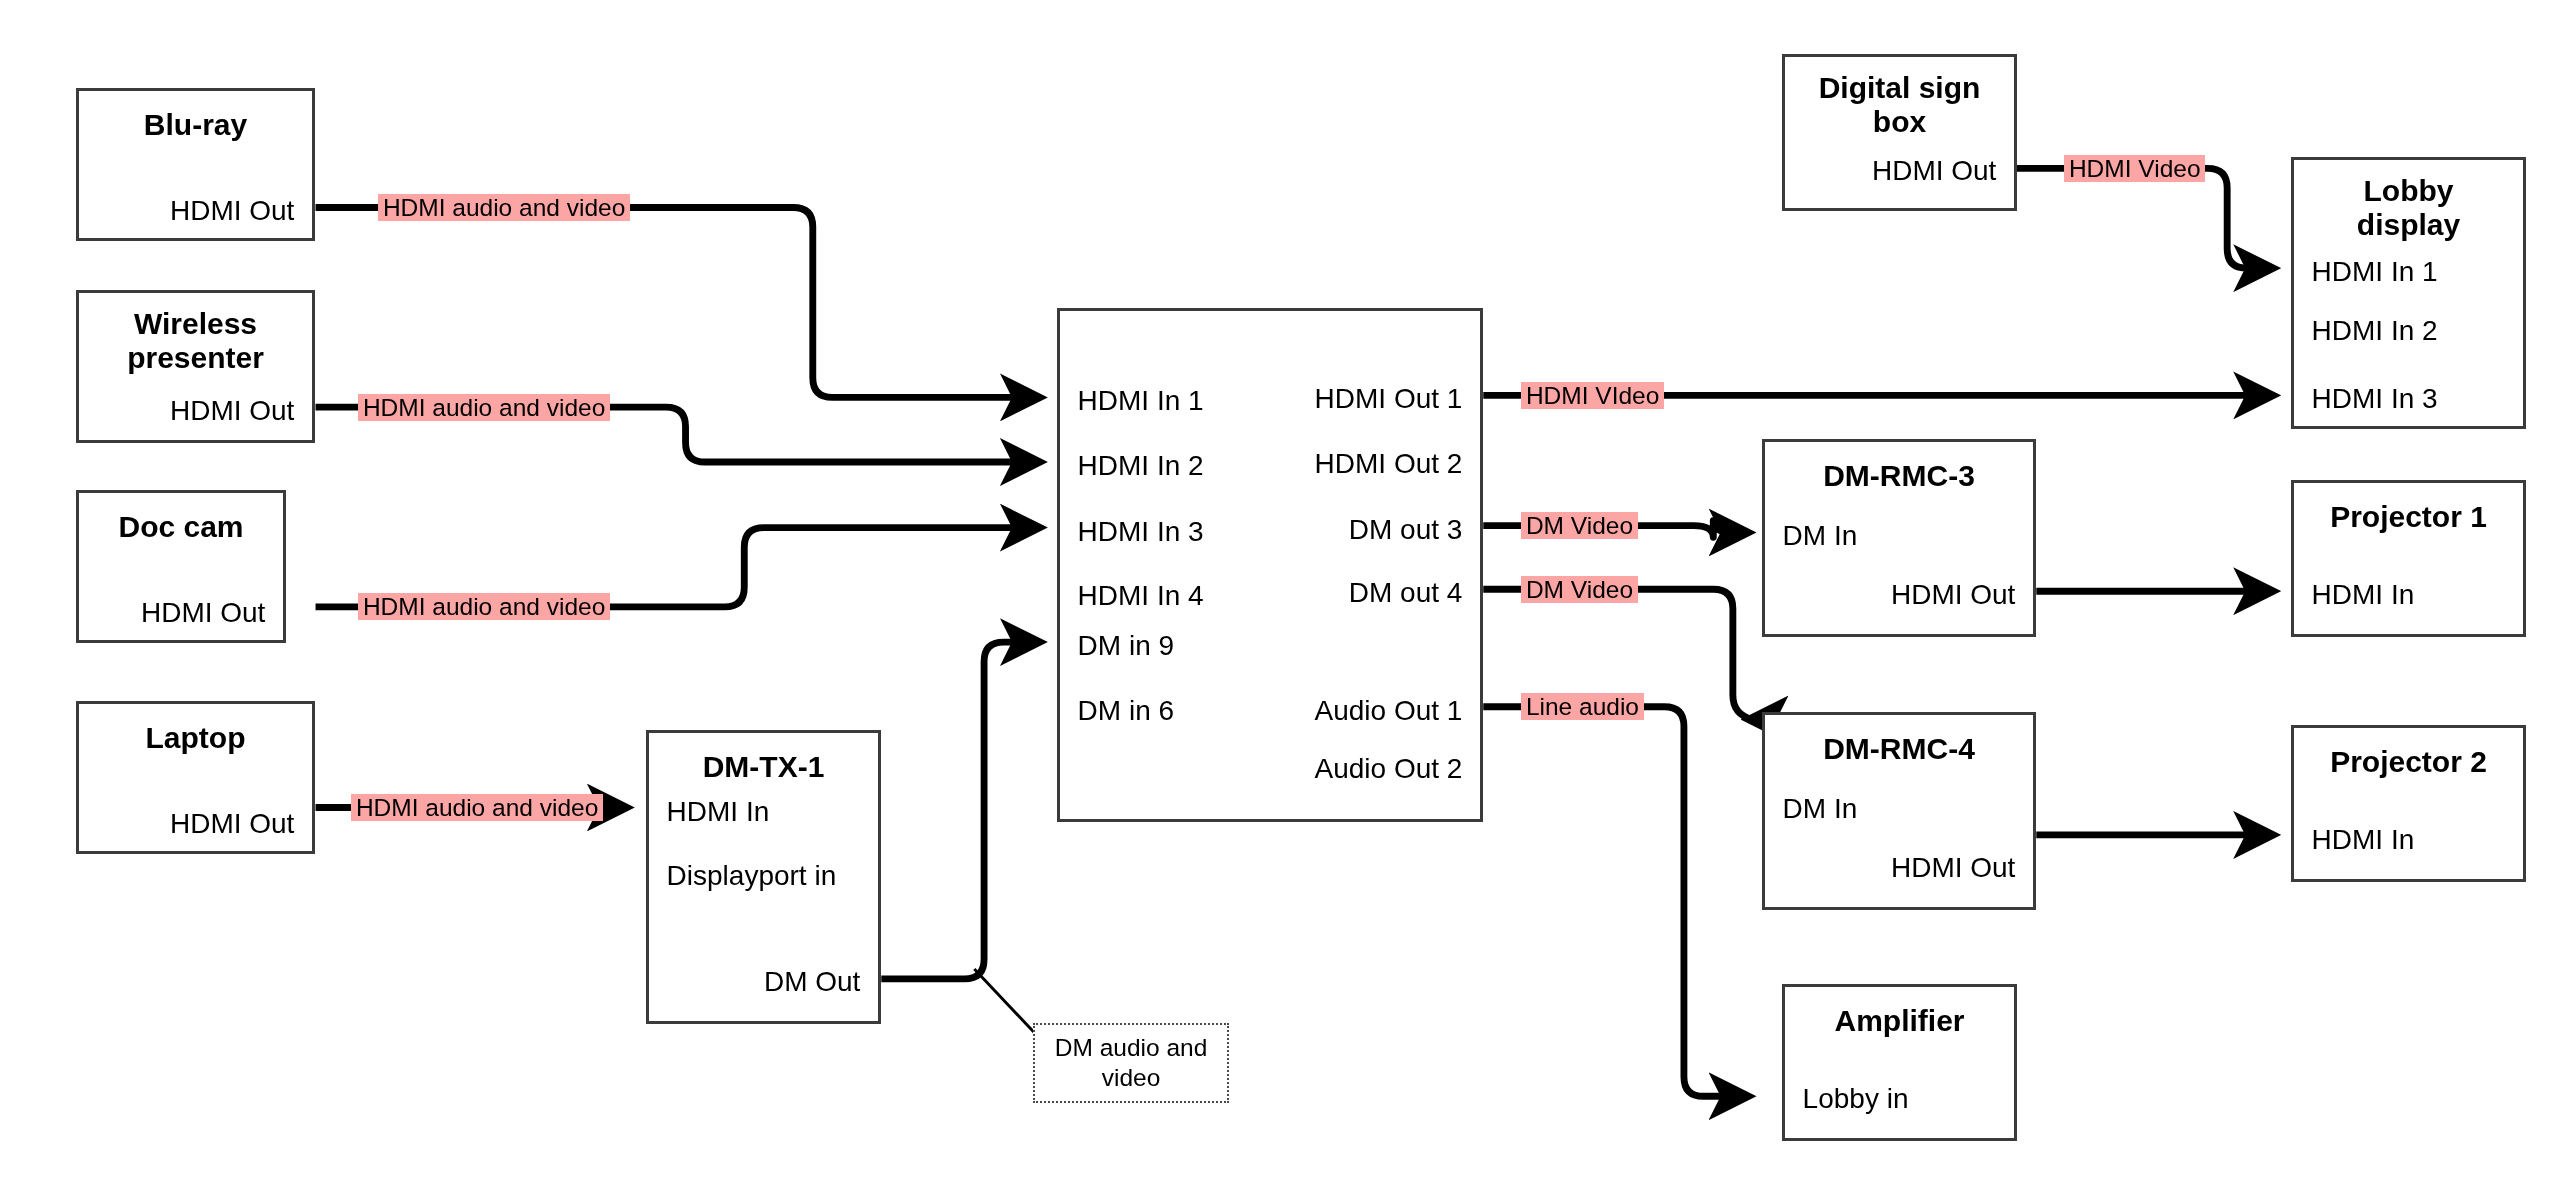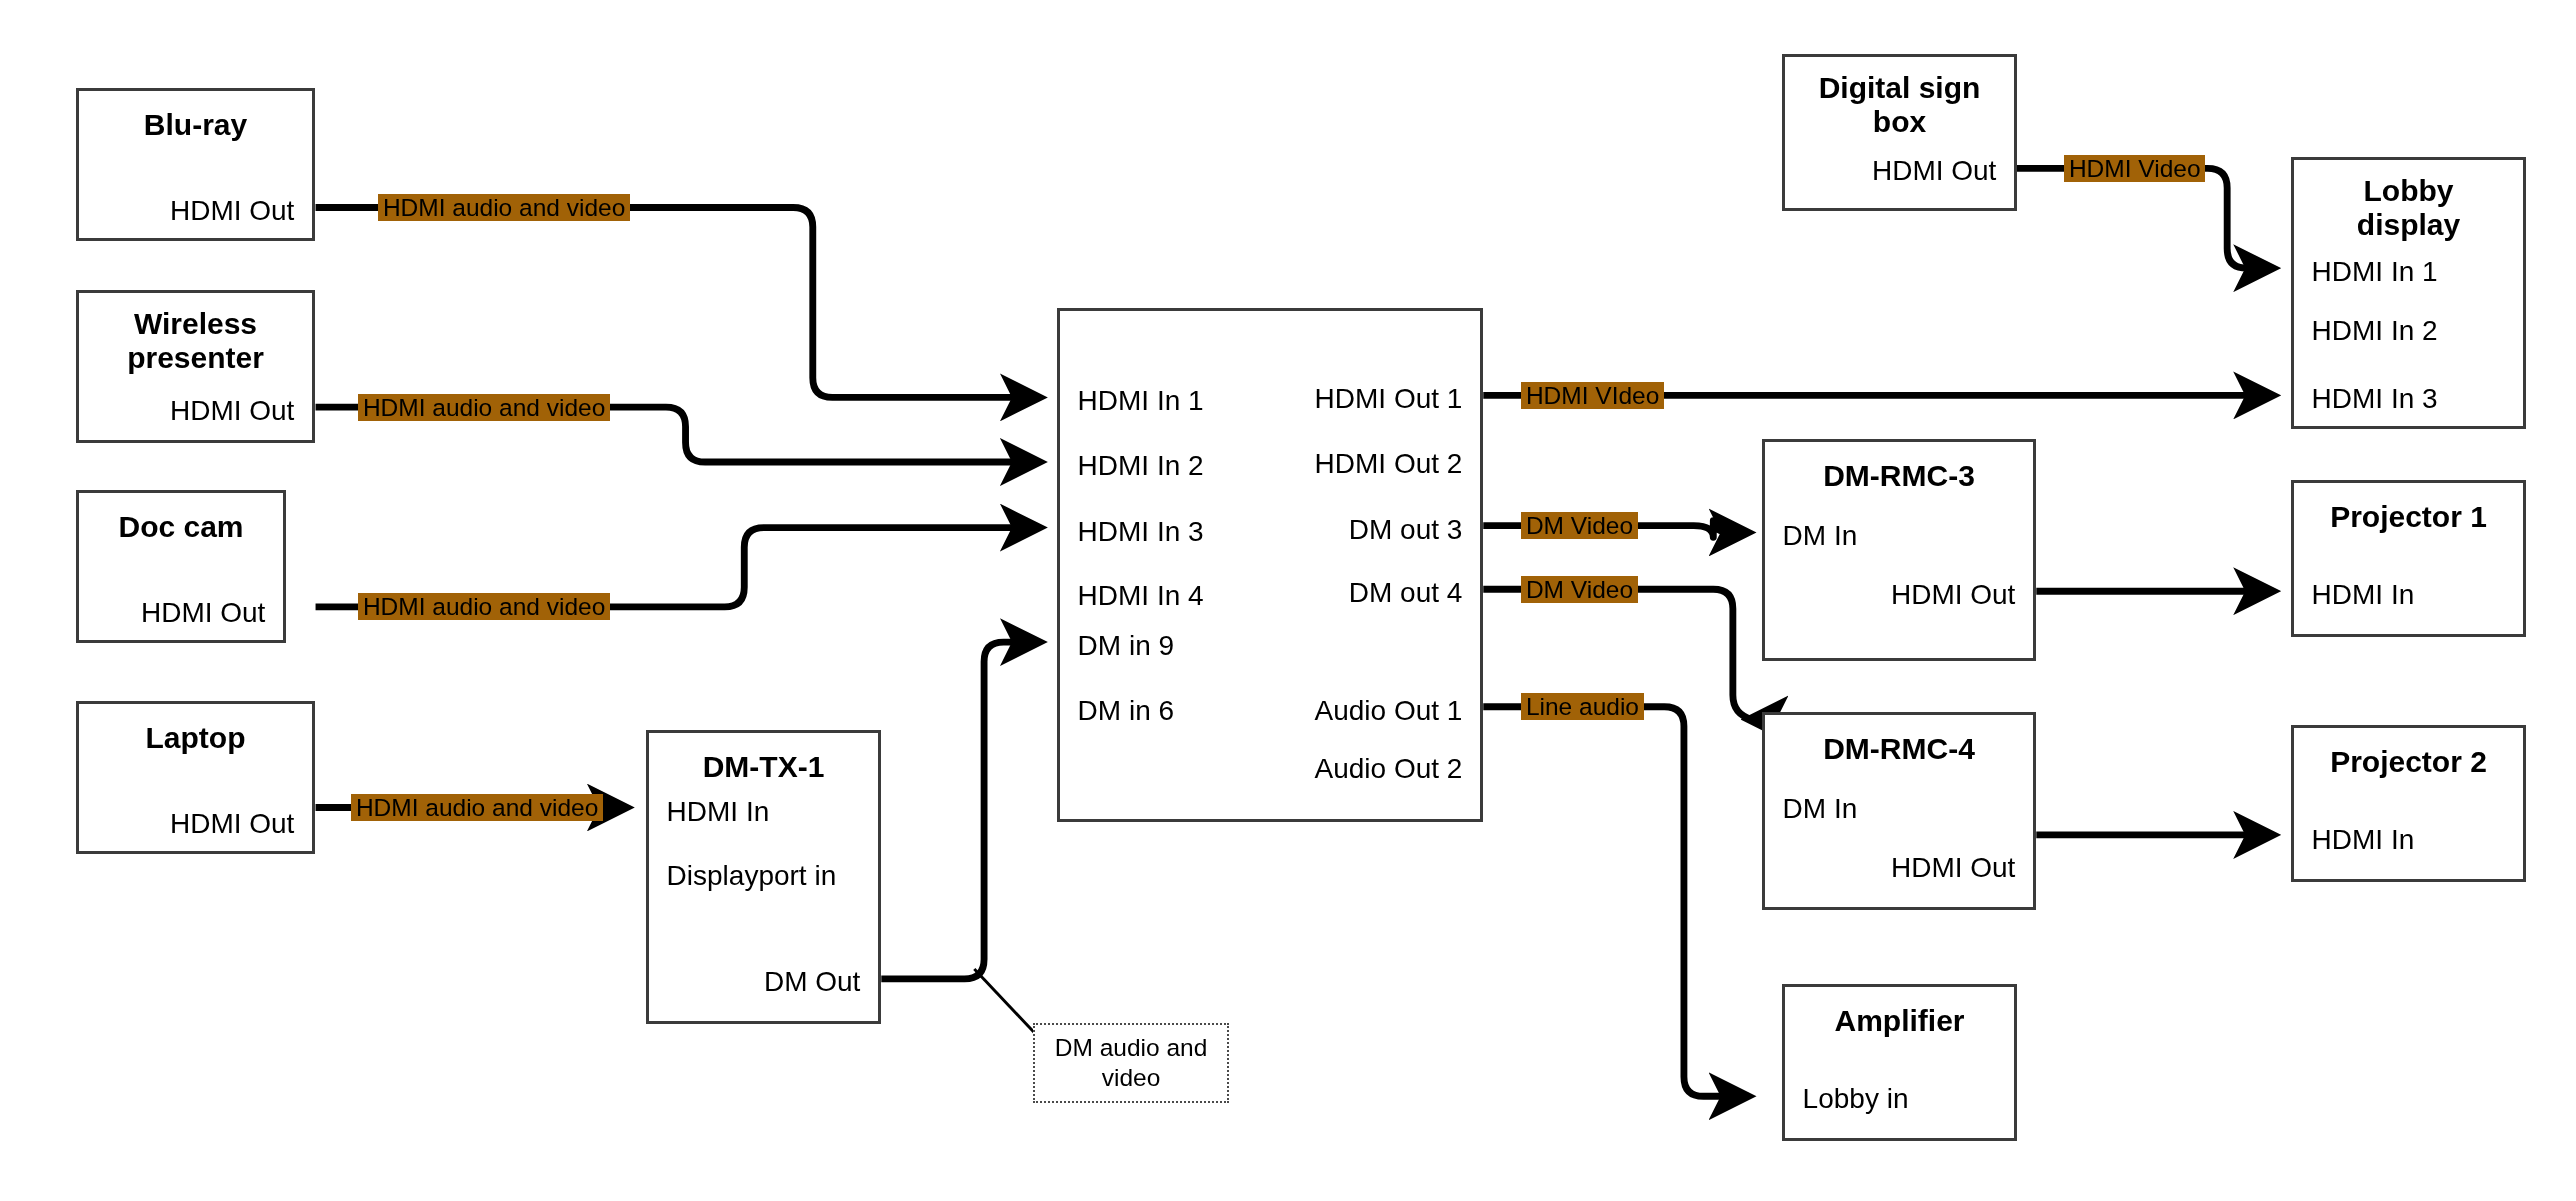--- a/index.html
+++ b/index.html
@@ -51,21 +51,21 @@
     color: #000000;
     white-space: nowrap;
   }
   .port.left  { left: 17.6px;  text-align: left; }
   .port.right { right: 17.6px; text-align: right; }
   .wire-label {
     position: absolute;
     font-size: 24.5px;
     line-height: 27.4px;
     color: #000000;
-    background: #a16207;
+    background: #fca5a5;
     white-space: nowrap;
     padding: 0 4.9px;
     z-index: 3;
   }
   .callout {
     position: absolute;
     box-sizing: border-box;
     border: 2.9px dotted #4a4a4a;
     background: #ffffff;
     z-index: 2;
@@ -168,21 +168,21 @@
     <div class="port right" style="top:98px;">HDMI Out</div>
   </div>
 
   <div class="node" style="left:2291px; top:157px; width:235px; height:272px;">
     <div class="title" style="top:13.7px; padding:0 25.5px; line-height:34px;">Lobby display</div>
     <div class="port left" style="top:96px;">HDMI In 1</div>
     <div class="port left" style="top:155px;">HDMI In 2</div>
     <div class="port left" style="top:223px;">HDMI In 3</div>
   </div>
 
-  <div class="node" style="left:1762px; top:439px; width:274px; height:222px;">
+  <div class="node" style="left:1762px; top:439px; width:274px; height:198px;">
     <div class="title" style="top:15.7px;">DM-RMC-3</div>
     <div class="port left" style="top:78px;">DM In</div>
     <div class="port right" style="top:137px;">HDMI Out</div>
   </div>
 
   <div class="node" style="left:1762px; top:712px; width:274px; height:198px;">
     <div class="title" style="top:15.7px;">DM-RMC-4</div>
     <div class="port left" style="top:78px;">DM In</div>
     <div class="port right" style="top:137px;">HDMI Out</div>
   </div>

